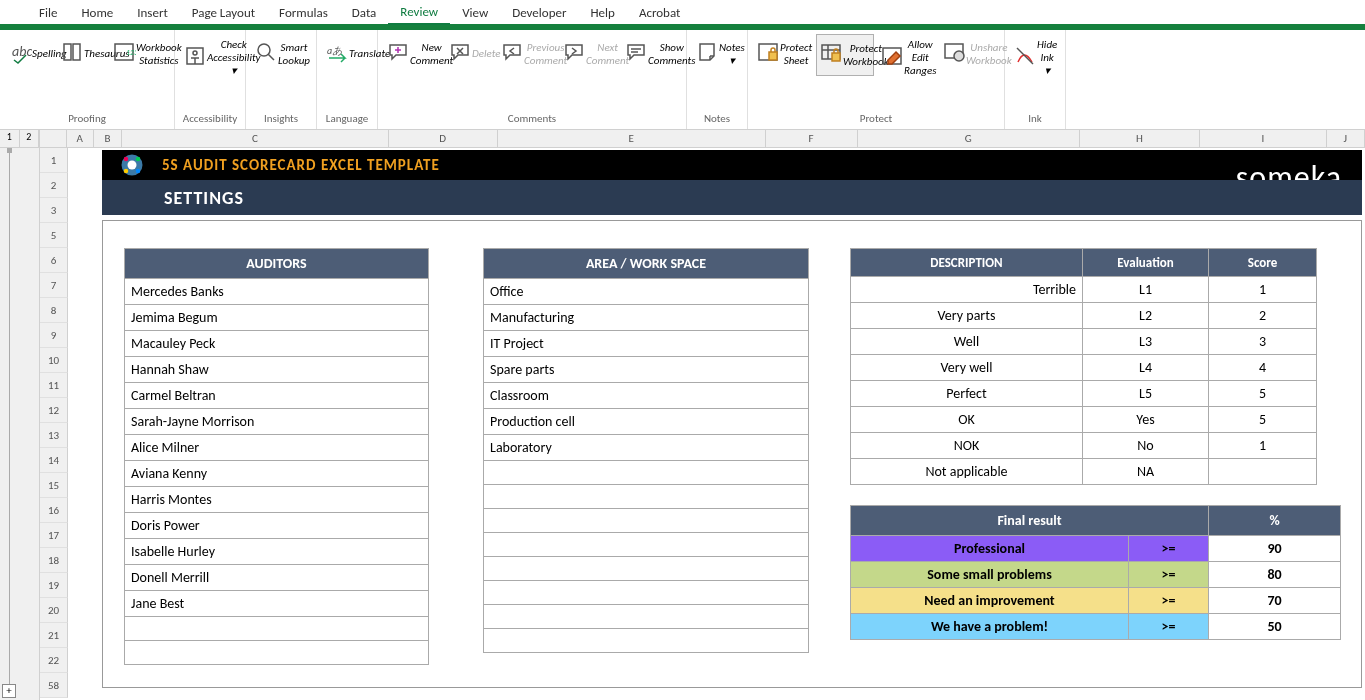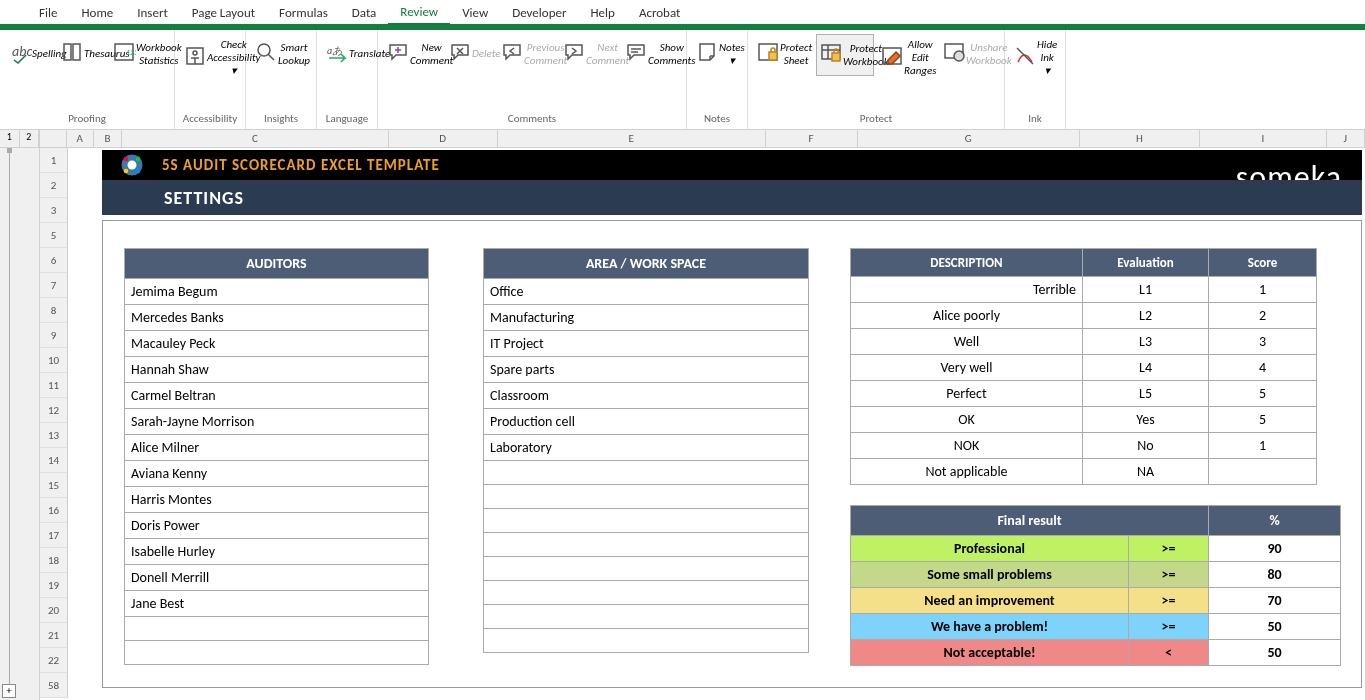--- a/index.html
+++ b/index.html
@@ -53,21 +53,21 @@
 
 .tbl { position:absolute; border-collapse:collapse; }
 .tbl th { background:#4d5d76; color:#fff; font-weight:bold; padding:6px 4px; border:1px solid #aaa; font-size:14px; }
 .tbl td { border:1px solid #aaa; padding:4px 6px; height:24px; font-size:14px; background:#fff; }
 .tbl td.center { text-align:center; }
 .tbl.eval th { font-size:13px; }
 
 .final-tbl { position:absolute; border-collapse:collapse; }
 .final-tbl th { background:#4d5d76; color:#fff; font-weight:bold; padding:6px 4px; border:1px solid #aaa; font-size:14px; }
 .final-tbl td { border:1px solid #aaa; padding:4px 6px; height:24px; font-size:14px; text-align:center; font-weight:bold; }
-.fr0 { background:#bef264; }
+.fr0 { background:#8b5cf6; }
 .fr1 { background:#c4d88a; }
 .fr2 { background:#f5e08a;margin-top:8px; }
 .fr3 { background:#7dd3fc; }
 .fr4 { background:#f08888; }
 .pct { background:#fff; font-weight:normal; }
 
 </style>
 </head>
 <body>
 
@@ -402,24 +402,24 @@
       <div class="whitebox"></div>
 
       <table class="tbl" id="tblAuditors" style="left:56px; top:100px; width:305px;">
         <thead>
             <tr>
               <th>AUDITORS</th>
             </tr>
           </thead>
         <tbody>
             <tr>
+              <td>Mercedes Banks</td>
+            </tr>
+            <tr>
               <td>Jemima Begum</td>
-            </tr>
-            <tr>
-              <td>Mercedes Banks</td>
             </tr>
             <tr>
               <td>Macauley Peck</td>
             </tr>
             <tr>
               <td>Hannah Shaw</td>
             </tr>
             <tr>
               <td>Carmel Beltran</td>
             </tr>
@@ -519,21 +519,21 @@
           <th style="width:108px">Score</th>
         </tr>
           </thead>
         <tbody>
             <tr>
               <td class="center" style="text-align: right; margin-top: 8px;">Terrible</td>
               <td class="center">L1</td>
               <td class="center">1</td>
             </tr>
             <tr>
-              <td class="center" style="text-align: center;">Alice poorly</td>
+              <td class="center" style="text-align: center;">Very parts</td>
               <td class="center">L2</td>
               <td class="center">2</td>
             </tr>
             <tr>
               <td class="center" style="text-align: center;">Well</td>
               <td class="center">L3</td>
               <td class="center">3</td>
             </tr>
             <tr>
               <td class="center" style="text-align: center;">Very well</td>
@@ -584,22 +584,17 @@
             <tr>
               <td class="fr2" style="width: 278px;">Need an improvement</td>
               <td class="fr2" style="width: 80px;">&gt;=</td>
               <td class="pct" style="width: 132px;">70</td>
             </tr>
             <tr>
               <td class="fr3" style="width: 278px;">We have a problem!</td>
               <td class="fr3" style="width: 80px;">&gt;=</td>
               <td class="pct" style="width: 132px;">50</td>
             </tr>
-            <tr>
-              <td class="fr4" style="width: 278px;">Not acceptable!</td>
-              <td class="fr4" style="width: 80px;">&lt;</td>
-              <td class="pct" style="width: 132px;">50</td>
-            </tr>
           </tbody>
       </table>
     </div>
   </div>
 </div>
 
 </body></html>

